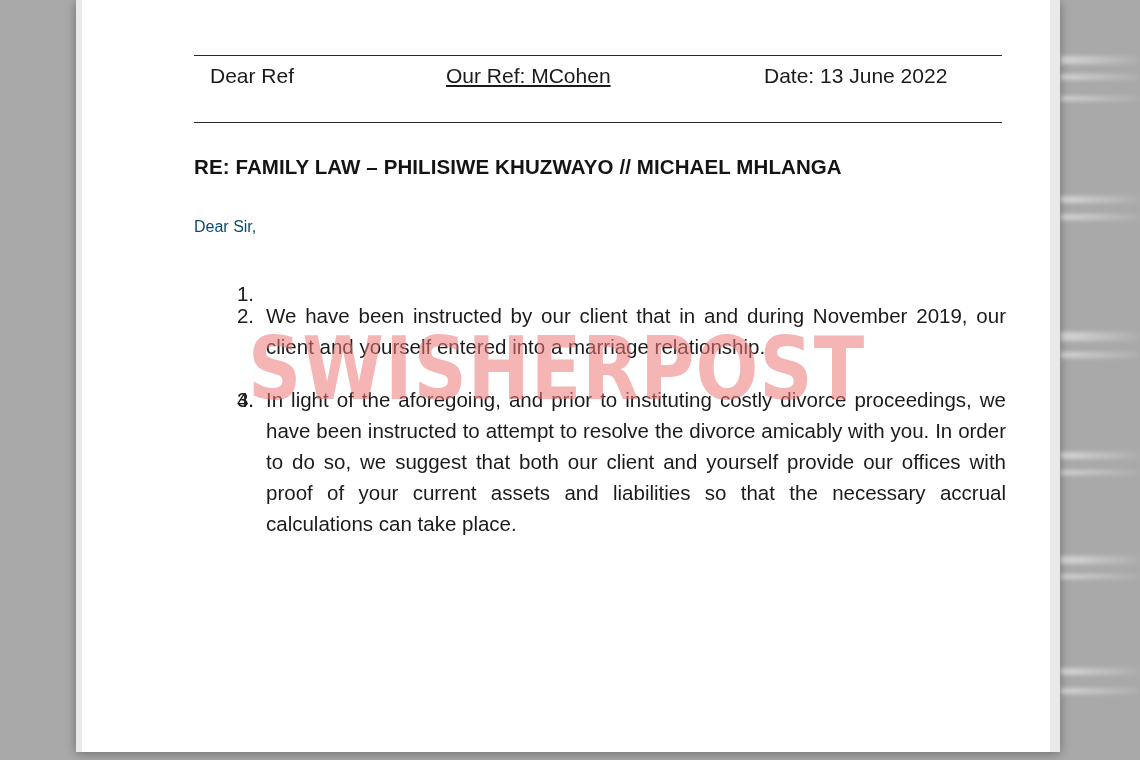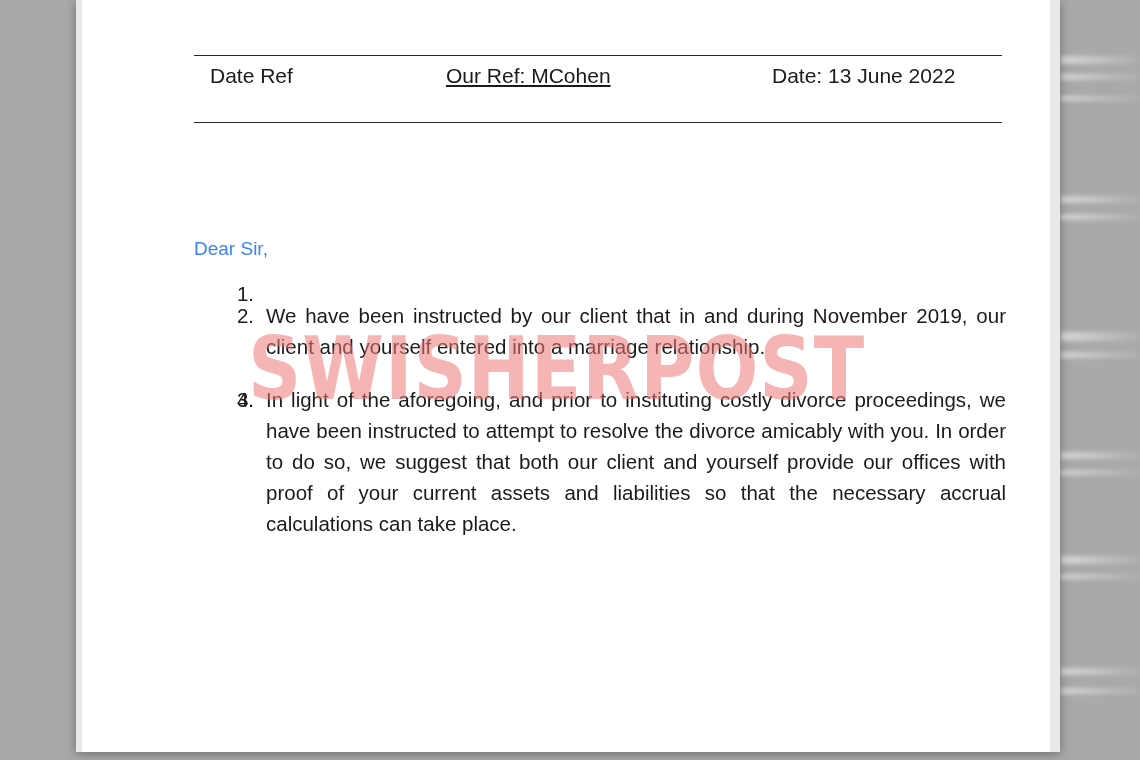--- a/index.html
+++ b/index.html
@@ -81,39 +81,37 @@
   .ref-our {
     position: absolute;
     left: 252px;
     top: 3px;
     text-decoration: underline;
   }
   .ref-date {
     position: absolute;
     left: 570px;
     top: 3px;
-    margin-left: 8px;
   }
   .subject {
     position: absolute;
     top: 155px;
     left: 0;
     width: 812px;
     font-size: 20.5px;
     font-weight: bold;
     color: #141414;
     letter-spacing: 0.1px;
   }
   .salutation {
     position: absolute;
     top: 218px;
     left: 0;
-    font-size: 19px;
-    color: #3b82f6;
-    margin-top: 20px;
+    font-size: 16px;
+    color: #0c4a6e;
   }
   .list {
     position: absolute;
     top: 278px;
     left: 0;
     width: 812px;
   }
   .item {
     position: relative;
     margin-bottom: 22px;
@@ -165,27 +163,28 @@
   <div class="bg-frag" style="left:1060px; top:688px; width:80px; height:6px;"></div>
 
   <div class="page-shadow"></div>
 
   <div class="page">
     <div class="page-inner">
 
       <div class="refline"></div>
 
       <div class="refrow">
-        <span class="ref-your">Date Ref</span>
+        <span class="ref-your">Dear Ref</span>
         <span class="ref-our">Our Ref: MCohen</span>
         <span class="ref-date">Date: 13 June 2022</span>
       </div>
 
       <div class="refline2"></div>
 
+      <div class="subject">RE: FAMILY LAW – PHILISIWE KHUZWAYO // MICHAEL MHLANGA</div>
 
       <div class="salutation">Dear Sir,</div>
 
       <div class="list">
         <div class="item">
           <span class="num">1.</span>
         </div>
         <div class="item">
           <span class="num">2.</span>
           <span>We have been instructed by our client that in and during November 2019, our client and yourself entered into a marriage relationship.</span>

